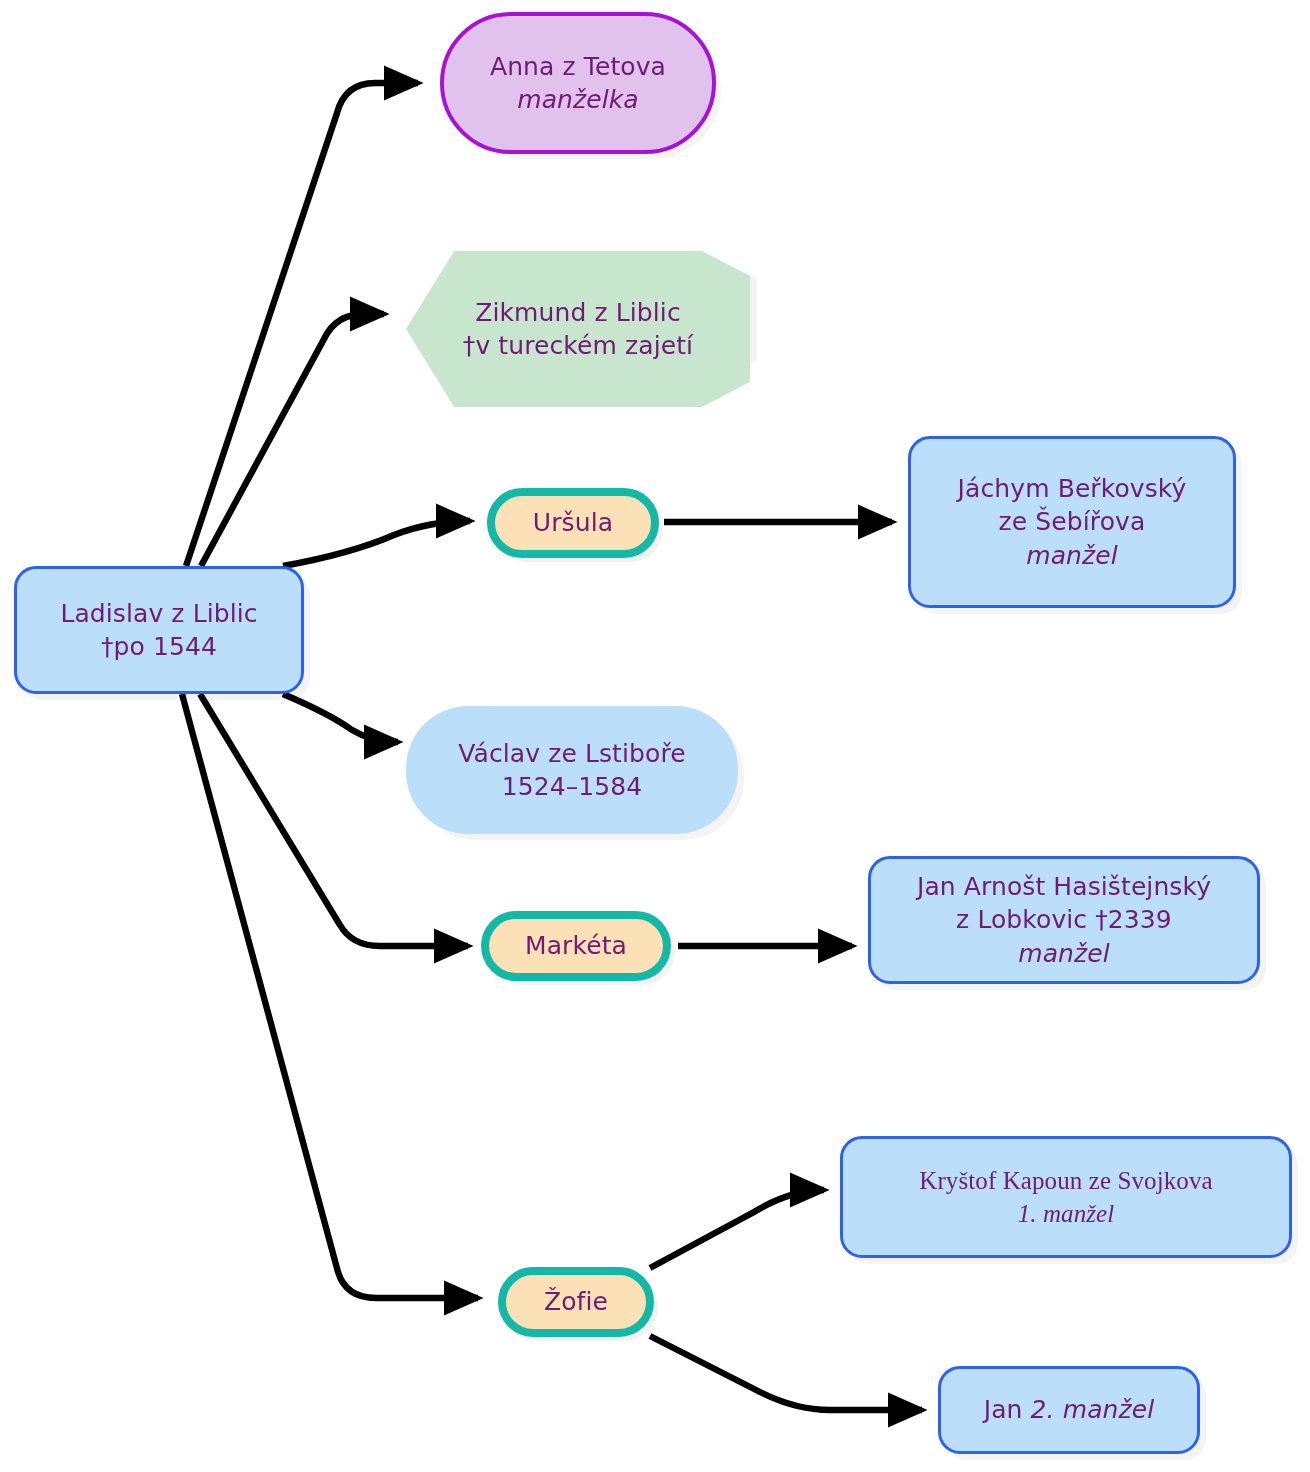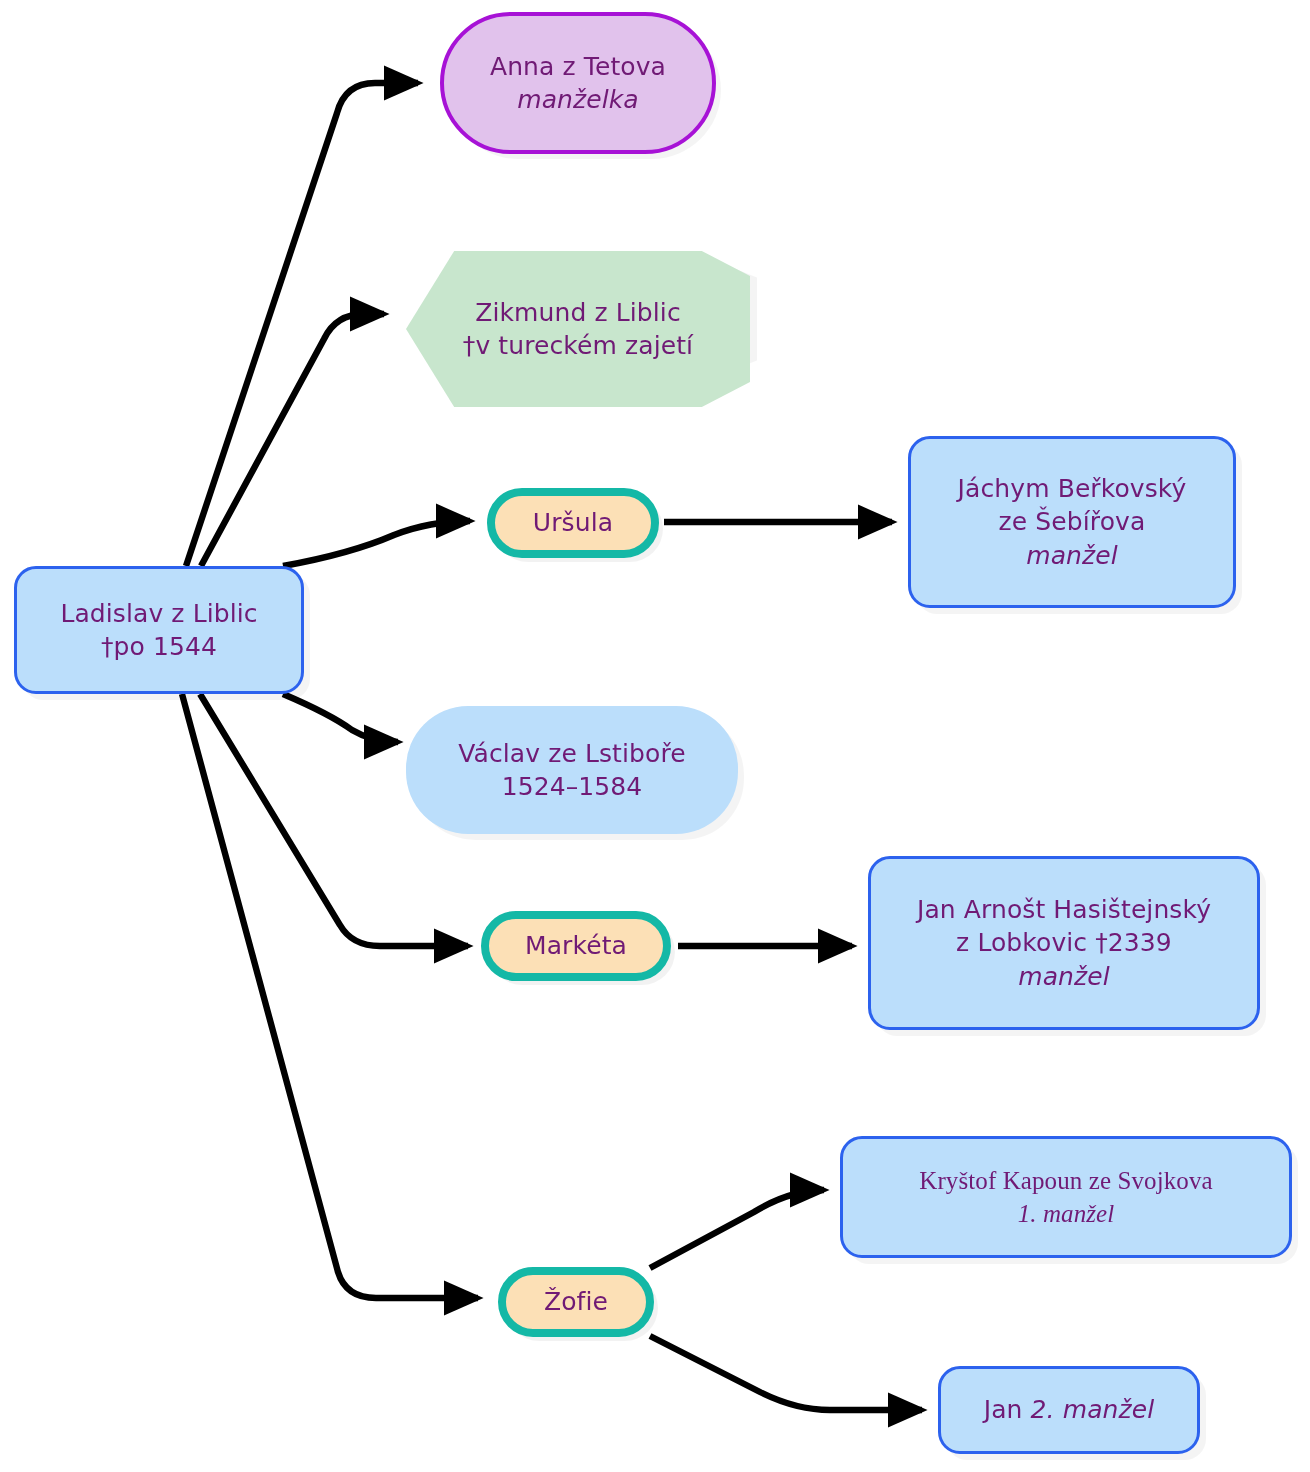--- a/index.html
+++ b/index.html
@@ -157,21 +157,21 @@
 
   <div class="node n-blue-plain" style="left:406px; top:678px; width:332px; height:128px;margin-top:28px;">
     <span class="ln">Václav ze Lstiboře</span>
     <span class="ln">1524–1584</span>
   </div>
 
   <div class="node n-orange" style="left:481px; top:911px; width:190px; height:70px;">
     <span class="ln">Markéta</span>
   </div>
 
-  <div class="node n-blue-box" style="left:868px; top:856px; width:392px; height:174px;">
+  <div class="node n-blue-box" style="left:868px; top:856px; width:392px; height:128px;">
     <span class="ln">Jan Arnošt Hasištejnský</span>
     <span class="ln">z Lobkovic †2339</span>
     <span class="ln it">manžel</span>
   </div>
 
   <div class="node n-orange" style="left:498px; top:1267px; width:156px; height:70px;">
     <span class="ln">Žofie</span>
   </div>
 
   <div class="node n-blue-box" style="left:840px; top:1136px; width:452px; height:122px;font-family:Liberation Serif, serif;">

